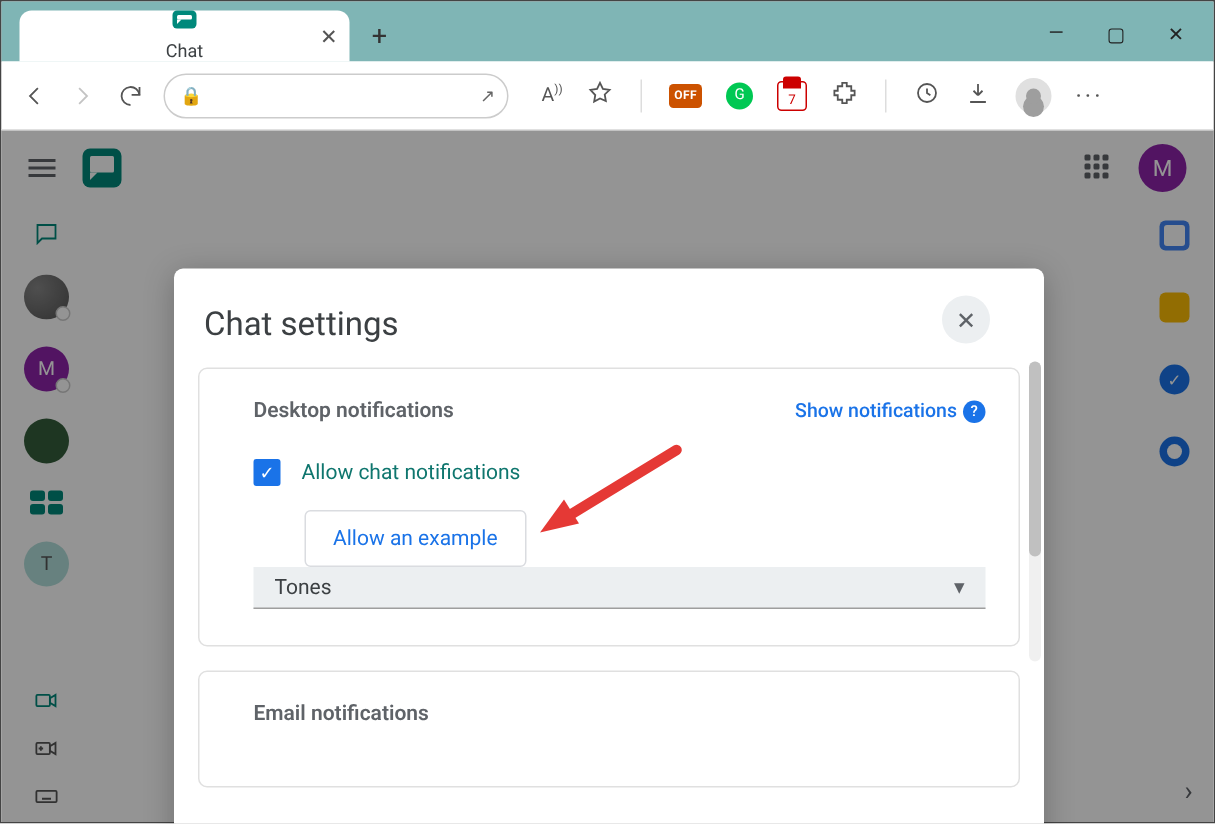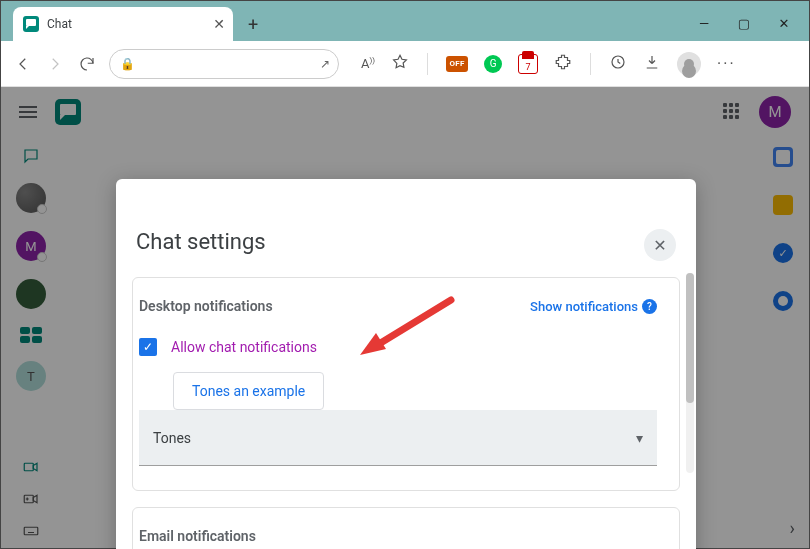--- a/index.html
+++ b/index.html
@@ -1,21 +1,21 @@
 <!DOCTYPE html>
 <html><head>
 <meta charset="utf-8">
 <style>
   * { box-sizing: border-box; margin: 0; padding: 0; font-family: 'Segoe UI', Roboto, Arial, sans-serif; }
   html, body { width: 810px; height: 549px; overflow: hidden; background: #fff; }
   .viewport { width: 810px; height: 549px; border: 1px solid #444; position: relative; background:#fff; }
 
   
   .titlebar { height: 40px; background: #7fb5b5; display:flex; align-items:flex-end; }
-  .tab { margin-left: 12px; height: 34px; width: 220px; background: #fff; border-radius: 8px 8px 0 0; display:flex; align-items:center; padding:0 10px; gap:8px; font-size:12px; color:#3c4043; position:relative;}
+  .tab { margin-left: 12px; height: 34px; width: 220px; background: #fff; border-radius: 8px 8px 0 0; display:flex; align-items:center; padding:0 10px; gap:8px; font-size:12px; color:#3c4043; position:relative;flex-direction:column;}
   .tab .favicon { width:16px; height:16px; background:#00897b; border-radius:3px; position:relative; }
   .tab .favicon::after{ content:""; position:absolute; inset:3px 3px 6px 3px; background:#fff; border-radius:1px;}
   .tab .favicon::before{ content:""; position:absolute; left:3px; bottom:3px; width:0;height:0; border-top:3px solid #fff; border-right:3px solid transparent;}
   .tab-close { position:absolute; right:8px; top:9px; font-size:14px; color:#555;}
   .newtab { margin-left:6px; width:28px; height:28px; display:flex; align-items:center; justify-content:center; color:#333; font-size:18px; margin-bottom:3px;}
   .wincontrols { margin-left:auto; display:flex; gap:26px; padding-right:18px; padding-bottom:10px; color:#222; font-size:13px;}
   .wincontrols span { width:14px; text-align:center; }
 
   
   .toolbar { height: 46px; background:#fff; border-bottom:1px solid #e0e0e0; display:flex; align-items:center; padding:0 12px; gap:12px;}
@@ -51,37 +51,37 @@
   .rr.cal{ background:#4285f4; position:relative;} .rr.cal::after{content:""; position:absolute; inset:3px; background:#fff; border-radius:2px;}
   .rr.keep{ background:#fbbc04;}
   .rr.tasks{ background:#1a73e8; border-radius:50%; position:relative;} .rr.tasks::after{content:"✓"; color:#fff; font-size:11px; position:absolute; inset:0; display:flex; align-items:center; justify-content:center;}
   .rr.contacts{ background:#1a73e8; border-radius:50%; position:relative;} .rr.contacts::after{content:""; position:absolute; inset:5px; background:#fff; border-radius:50%;}
   .collapse { position:absolute; right:14px; bottom:10px; color:#5f6368; font-size:18px;}
 
   .overlay { position:absolute; inset:0; background:rgba(0,0,0,0.42);}
   
   
   .modal { position:absolute; left:115px; top:92px; width:580px; height:448px; background:#fff; border-radius:6px; box-shadow:0 4px 20px rgba(0,0,0,.25); display:flex; flex-direction:column; overflow:hidden;}
-  .modal-head { padding:18px 20px 10px 20px; display:flex; align-items:flex-start;margin-top:32px;}
+  .modal-head { padding:18px 36px 10px 20px; display:flex; align-items:flex-end;}
   .modal-head h1{ font-size:22px; font-weight:400; color:#3c4043; font-family: 'Google Sans', Roboto, Arial, sans-serif;}
   .close-btn { margin-left:auto; width:32px; height:32px; border-radius:50%; background:#eceff1; display:flex; align-items:center; justify-content:center; color:#5f6368; font-size:16px;}
   .modal-body { padding: 6px 16px 16px 16px; overflow:hidden; position:relative; flex:1;}
   .scroll-track { position:absolute; right:2px; top:2px; width:8px; height:200px; background:rgba(0,0,0,0.06); border-radius:4px;}
   .scroll-thumb { position:absolute; right:2px; top:2px; width:8px; height:130px; background:#c0c0c0; border-radius:4px;}
-  .card { border:1px solid #e0e0e0; border-radius:6px; padding:20px 22px 24px 6px; margin-bottom:16px;}
+  .card { border:1px solid #e0e0e0; border-radius:6px; padding:20px 22px 24px 36px; margin-bottom:16px;}
   .card-head { display:flex; align-items:center; margin-bottom:24px;}
   .card-title { font-size:14px; font-weight:600; color:#5f6368;}
   .about { margin-left:auto; color:#1a73e8; font-size:13px; font-weight:500; display:flex; align-items:center; gap:4px;}
   .about .q{ width:15px; height:15px; border-radius:50%; background:#1a73e8; color:#fff; font-size:10px; display:flex; align-items:center; justify-content:center;}
   .checkbox-row { display:flex; align-items:center; gap:14px; margin-bottom:16px;}
   .cbx { width:18px; height:18px; background:#1a73e8; border-radius:2px; display:flex; align-items:center; justify-content:center; color:#fff; font-size:12px;}
-  .cbx-label { font-size:14px; color:#a21caf;}
+  .cbx-label { font-size:14px; color:#0f766e;}
   .example-btn { margin-left:34px; border:1px solid #dadce0; border-radius:4px; padding:10px 18px; font-size:14px; color:#1a73e8; background:#fff; display:inline-block;}
   .sub-label { font-size:13px; color:#3c4043; margin:26px 0 12px 0;}
-  .select { height:56px; background:#eceff1; border-bottom:1px solid #9e9e9e; display:flex; align-items:center; padding:0 14px; font-size:14px; color:#3c4043; position:relative;}
+  .select { height:28px; background:#eceff1; border-bottom:1px solid #9e9e9e; display:flex; align-items:center; padding:0 14px; font-size:14px; color:#3c4043; position:relative;}
   .select .caret{ position:absolute; right:14px; color:#5f6368;}
 
   
   .arrow { position:absolute; left:355px; top:208px; width:100px; height:70px; pointer-events:none;}
 
   .hamburger span{ display:block; width:18px; height:2px; background:#5f6368; margin:3px 0;}
   .chat-logo { width:26px; height:26px; background:#00897b; border-radius:5px; position:relative;}
   .chat-logo::after{content:""; position:absolute; inset:5px 5px 10px 5px; background:#fff; border-radius:1px;}
   .chat-logo::before{content:""; position:absolute; left:5px; bottom:5px; width:0;height:0; border-top:5px solid #fff; border-right:5px solid transparent;}
   .url-text { white-space:nowrap; overflow:hidden; text-overflow: clip;}
@@ -241,21 +241,21 @@
             <div class="card-title">Desktop notifications</div>
             <a class="about">
               <span>Show notifications</span>
               <span class="q">?</span>
             </a>
           </div>
           <div class="checkbox-row">
             <div class="cbx">✓</div>
             <div class="cbx-label">Allow chat notifications</div>
           </div>
-          <div class="example-btn"><span>Tones an example</span></div>
+          <div class="example-btn"><span>Allow an example</span></div>
           <div class="select">
             <span>Tones</span>
             <span class="caret">▾</span>
           </div>
         </div>
 
         <div class="card" style="padding-bottom:40px;">
           <div class="card-title">Email notifications</div>
 
         </div>

